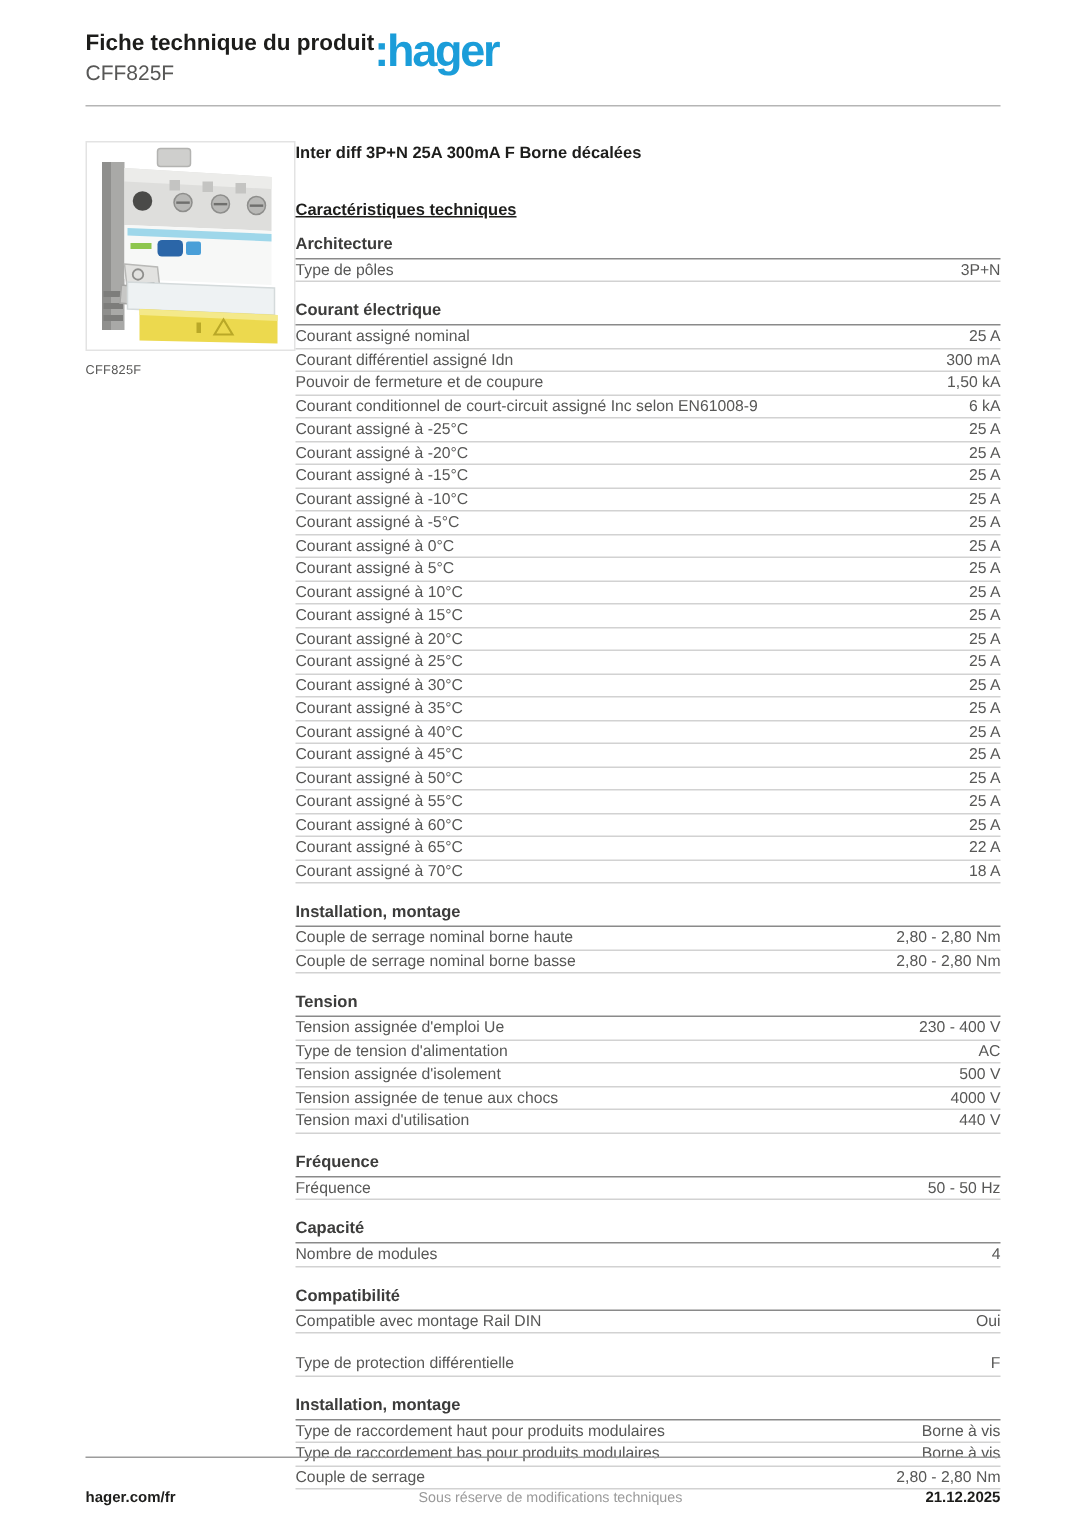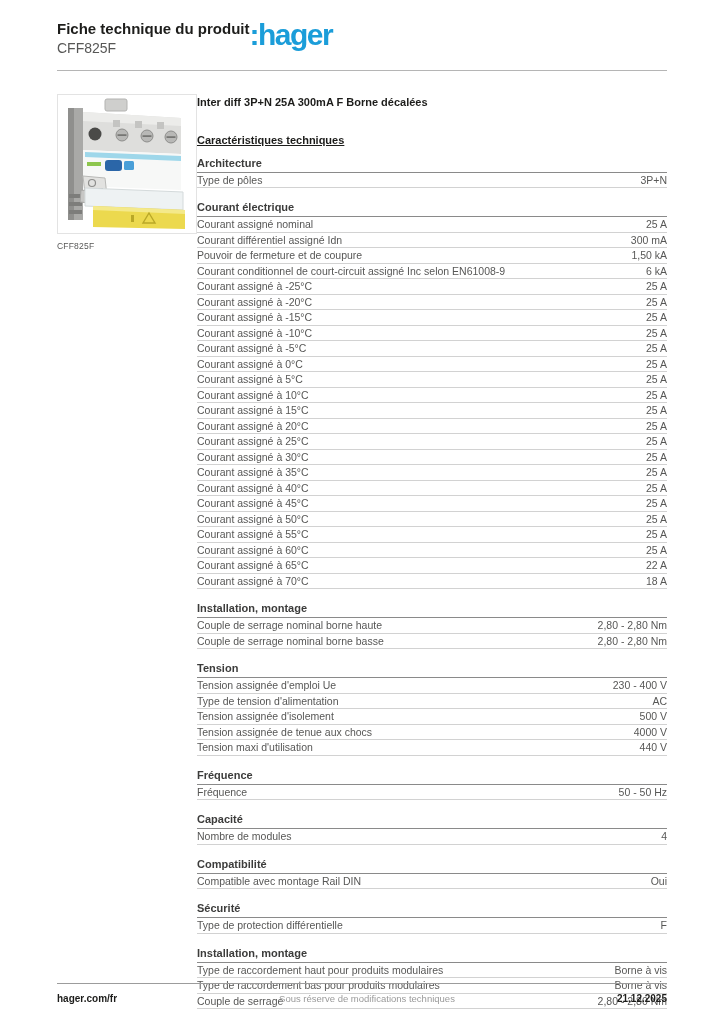--- a/index.html
+++ b/index.html
@@ -48,21 +48,21 @@
     border-bottom:1px solid #d2d2d2;
     line-height:11px;
   }
   .row .lbl { white-space:nowrap; }
   .row .val { white-space:nowrap; text-align:right; }
 
   
   .footer {
     position:absolute; left:57px; right:57px; bottom:20px;
     border-top:1px solid #9c9c9c;
-    padding-top:9px;
+    padding-top:21px;
     display:flex; justify-content:space-between; align-items:center;
     font-size:10px;
     margin-top:15px;
   }
   .footer .site { font-weight:bold; color:#1d1d1b; text-decoration:none; }
   .footer .disclaimer { color:#9a9a9a; font-size:9.5px; }
   .footer .date { font-weight:bold; color:#1d1d1b; }
 </style>
 </head>
 <body>
@@ -290,21 +290,20 @@
             </div>
           </section>
           <section class="spec-section">
             <div class="sec-title">Compatibilité</div>
             <div class="row">
               <span class="lbl">Compatible avec montage Rail DIN</span>
               <span class="val">Oui</span>
             </div>
           </section>
           <section class="spec-section">
-            <div class="sec-title">Sécurité</div>
             <div class="row">
               <span class="lbl">Type de protection différentielle</span>
               <span class="val">F</span>
             </div>
           </section>
           <section class="spec-section">
             <div class="sec-title">Installation, montage</div>
             <div class="row">
               <span class="lbl">Type de raccordement haut pour produits modulaires</span>
               <span class="val">Borne à vis</span>

